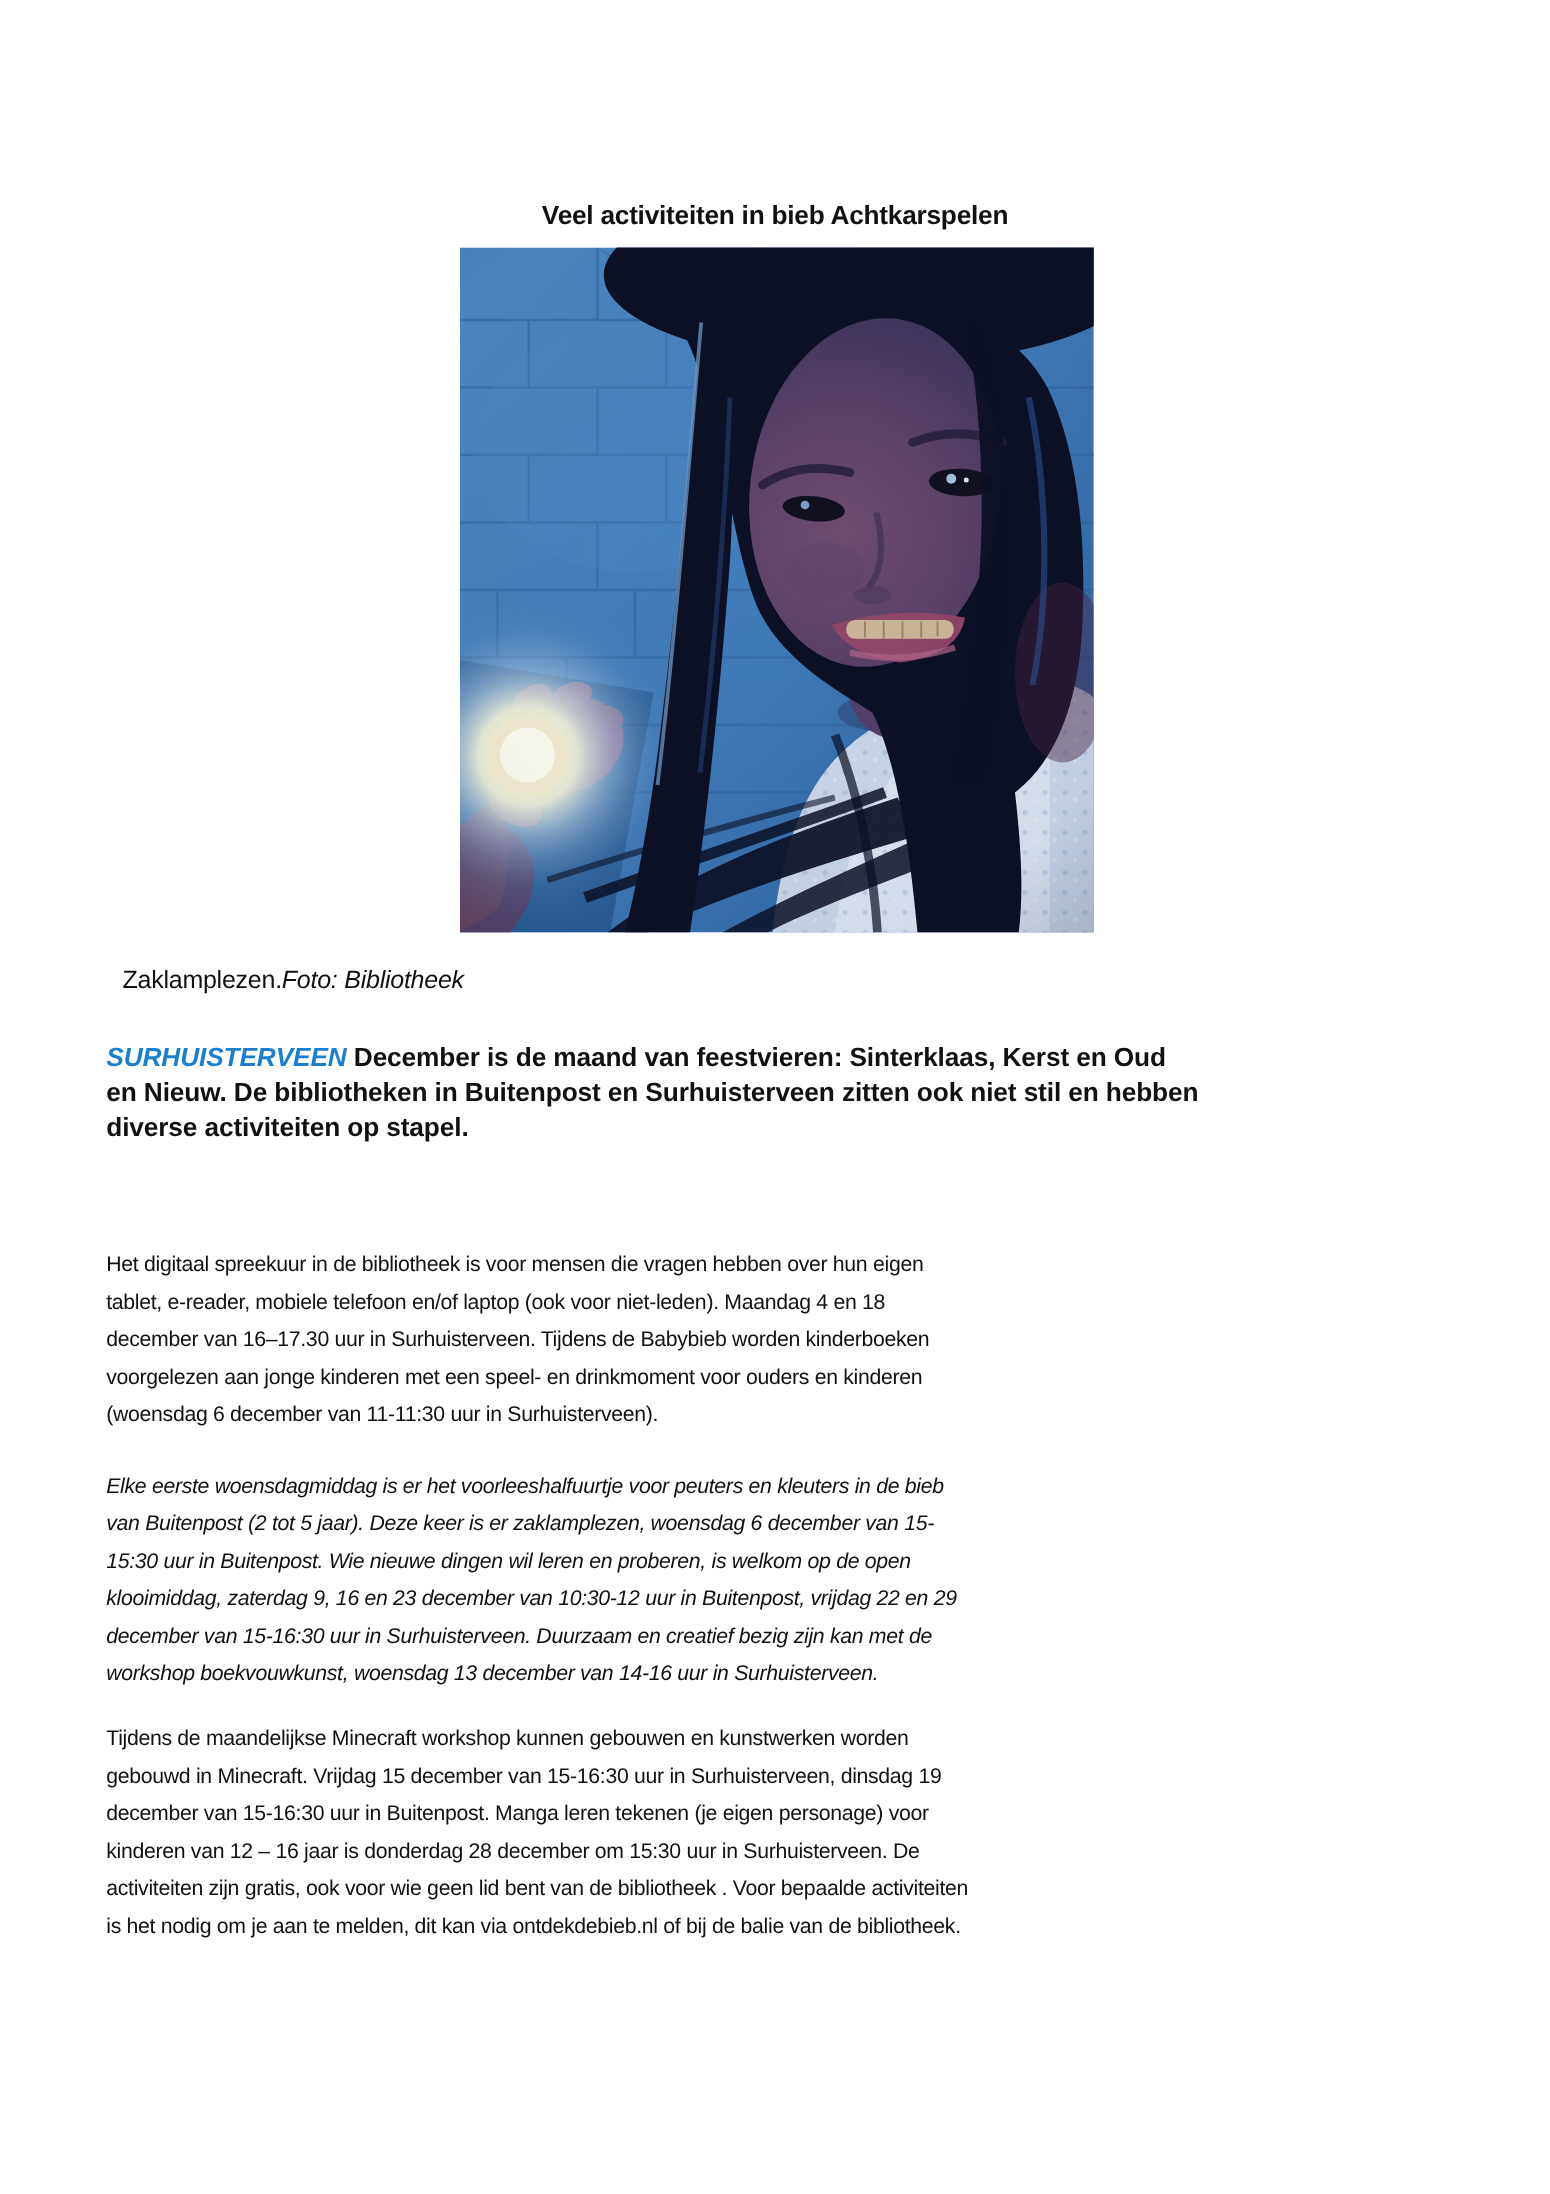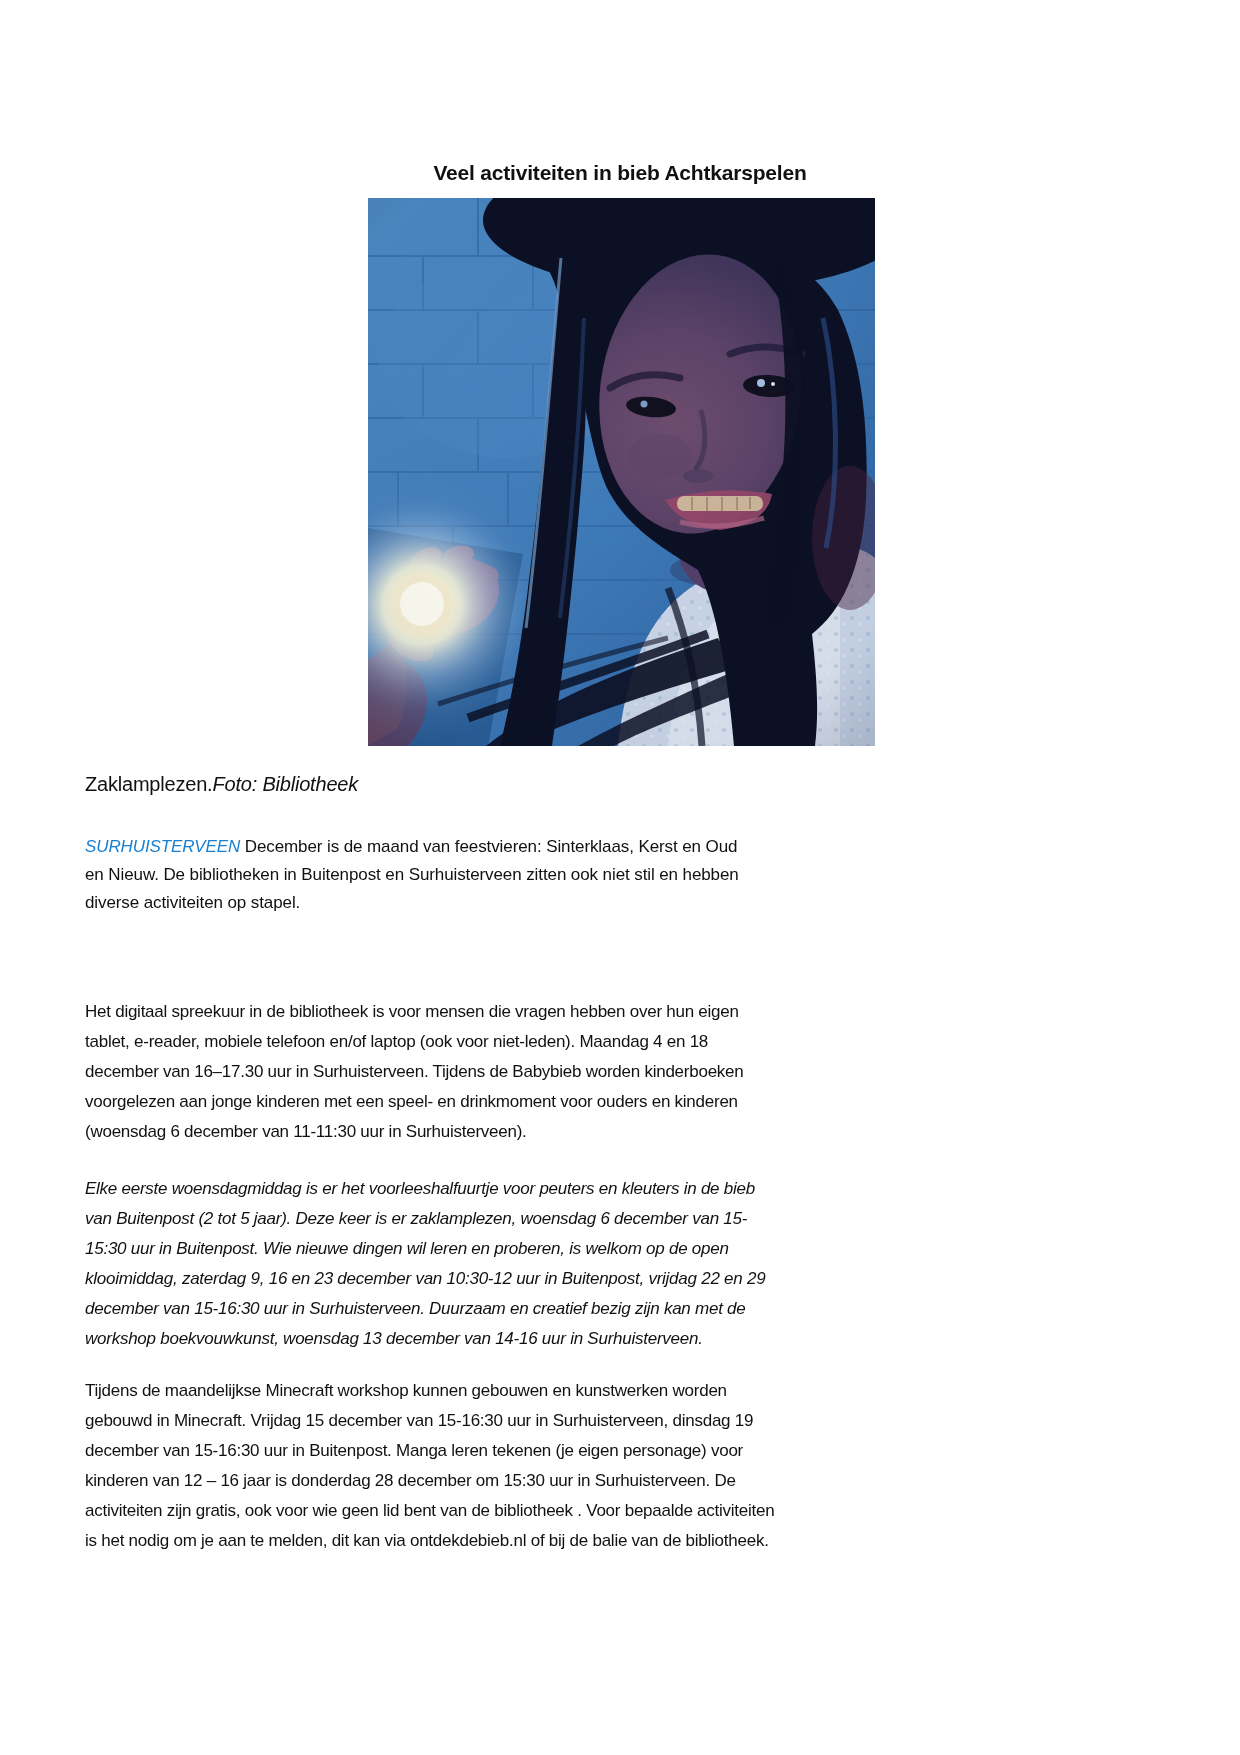--- a/index.html
+++ b/index.html
@@ -8,25 +8,25 @@
     font-family:"Liberation Sans",sans-serif;color:#111;overflow:hidden;
   }
   .title{
     position:absolute;top:161px;left:0;width:100%;text-align:center;
     font-size:21px;font-weight:bold;letter-spacing:-0.2px;margin:0;
   }
   .photo{
     position:absolute;left:368px;top:198px;width:507px;height:548px;margin:0;
   }
   .photo svg{display:block;width:507px;height:548px;}
-  .caption{position:absolute;left:85px;top:773px;font-size:20px;margin:0;letter-spacing:-0.2px;}
+  .caption{position:absolute;left:98px;top:773px;font-size:20px;margin:0;letter-spacing:-0.2px;}
   .caption em{font-style:italic;}
   .lead{
     position:absolute;left:85px;top:833px;width:1090px;margin:0;
-    font-size:17px;font-weight:normal;line-height:28px;letter-spacing:-0.1px;
+    font-size:21px;font-weight:bold;line-height:28px;letter-spacing:-0.1px;
   }
   .loc{color:var(--c-accent,#1a7fd0);font-style:italic;}
   .lines{white-space:pre-line;}
   .bodyp{
     position:absolute;left:85px;width:1110px;margin:0;
     font-size:17px;line-height:30px;letter-spacing:-0.25px;
   }
   #p1{top:997px;}
   #p2{top:1174px;font-style:italic;}
   #p3{top:1376px;}

